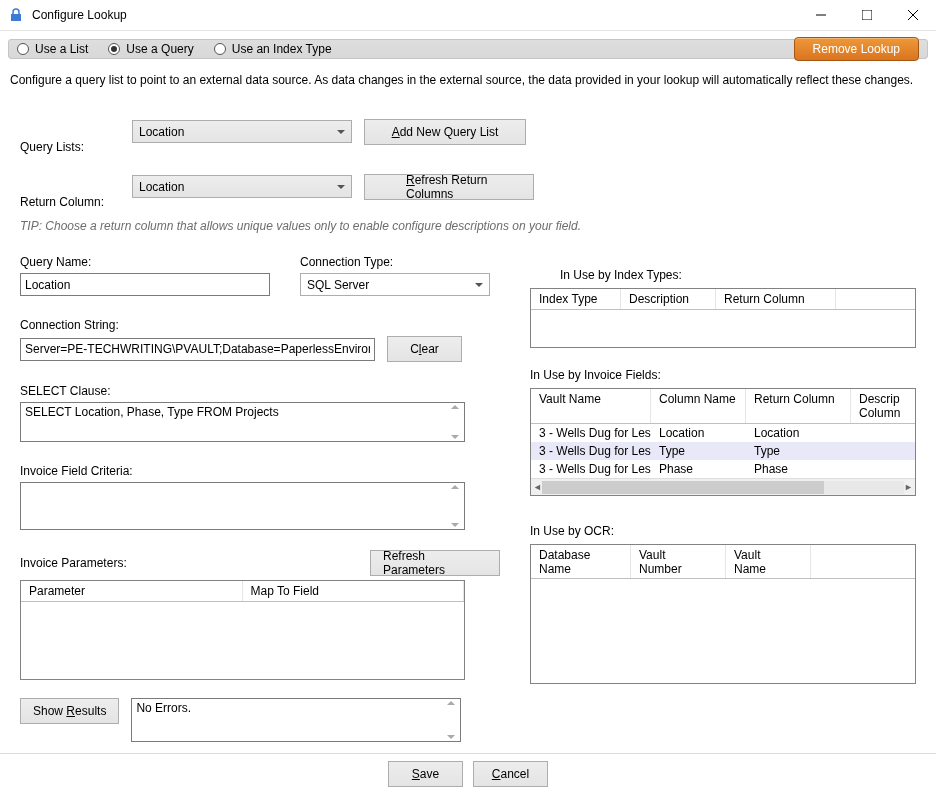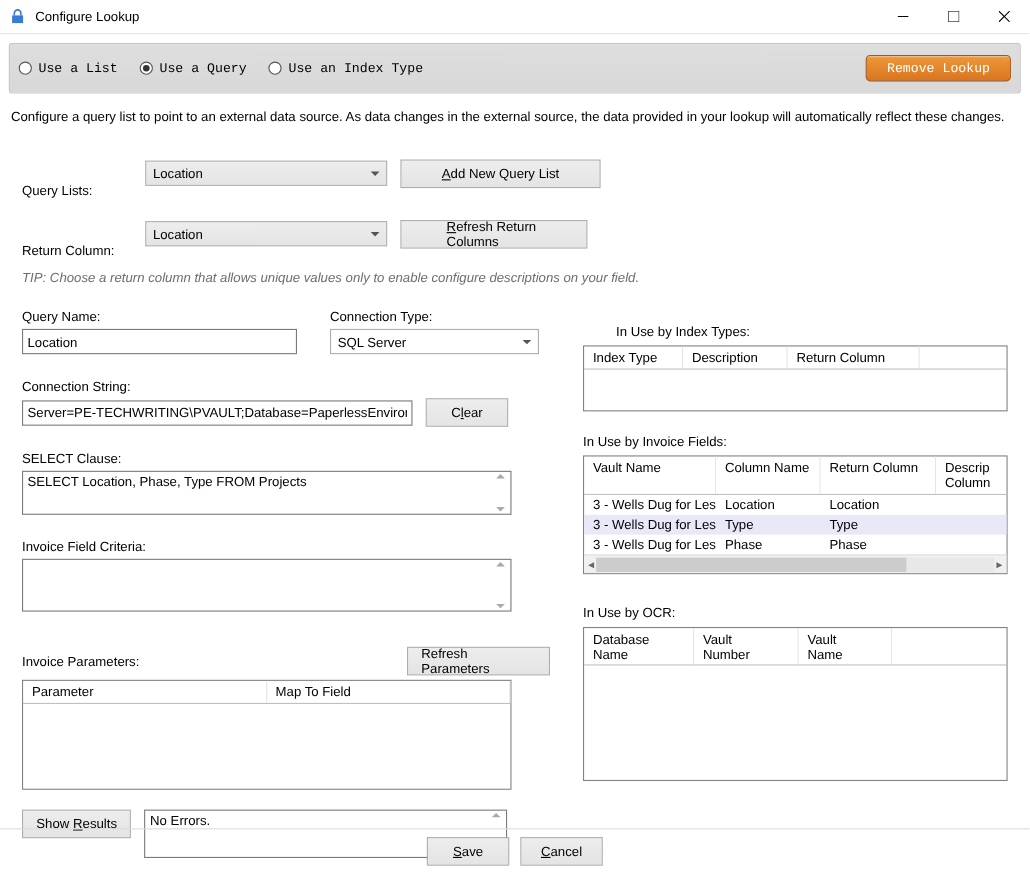--- a/index.html
+++ b/index.html
@@ -26,28 +26,27 @@
   }
   .titlebar .title { flex: 0 0 auto; }
   .titlebar .spacer { flex: 1; }
   .winbtn {
     width: 46px; height: 31px;
     display: flex; align-items: center; justify-content: center;
     font-size: 11px;
   }
   .option-bar {
     margin: 8px 8px 0 8px;
-    height: 46px;
+    height: 20px;
     background: linear-gradient(#dedede, #d8d8d8);
     border: 1px solid #c5c5c5;
     border-radius: 3px;
     display: flex;
     align-items: center;
     padding: 0 8px;
-    font-family: Liberation Mono, monospace;
   }
   .radio-group { display: flex; align-items: center; gap: 20px; }
   .radio-item { display: flex; align-items: center; gap: 6px; }
   .radio-outer {
     width: 12px; height: 12px; border-radius: 50%;
     border: 1px solid #555; background: #fff;
     display: flex; align-items: center; justify-content: center;
   }
   .radio-inner { width: 6px; height: 6px; border-radius: 50%; background: #333; }
   .remove-btn {
@@ -119,21 +118,21 @@
     width: 14px; display: flex; flex-direction: column; justify-content: space-between;
   }
   .arrow-up, .arrow-down {
     width: 0; height: 0; margin: 0 auto;
     border-left: 4px solid transparent;
     border-right: 4px solid transparent;
   }
   .arrow-up { border-bottom: 4px solid #aaa; }
   .arrow-down { border-top: 4px solid #aaa; }
   .two-col { display: flex; gap: 30px; }
-  .params-header { display: flex; align-items: center; justify-content: space-between; margin-top: 32px;}
+  .params-header { display: flex; align-items: center; justify-content: space-between; margin-top: 20px;}
   .table {
     border: 1px solid #828282;
     background: #fff;
   }
   .thead { display: flex; border-bottom: 1px solid #c0c0c0; }
   .th {
     padding: 3px 8px;
     border-right: 1px solid #e5e5e5;
     font-weight: normal;
     flex-shrink: 0;
@@ -211,21 +210,21 @@
 
 <div class="help-text">Configure a query list to point to an external data source. As data changes in the external source, the data provided in your lookup will automatically reflect these changes.</div>
 
 <div style="margin: 22px 20px 0 20px;">
   <div class="form-row">
     <div class="form-label">Query Lists:</div>
     <div class="select-box">
       <span>Location</span>
       <div class="select-caret"></div>
     </div>
-    <div class="std-btn" style="width:182px;">
+    <div class="std-btn" style="width:162px;">
       <span><span class="u">A</span><span>dd New Query List</span></span>
     </div>
   </div>
   <div class="form-row">
     <div class="form-label">Return Column:</div>
     <div class="select-box">
       <span>Location</span>
       <div class="select-caret"></div>
     </div>
     <div class="std-btn" style="width:170px;padding-left:41px;">

